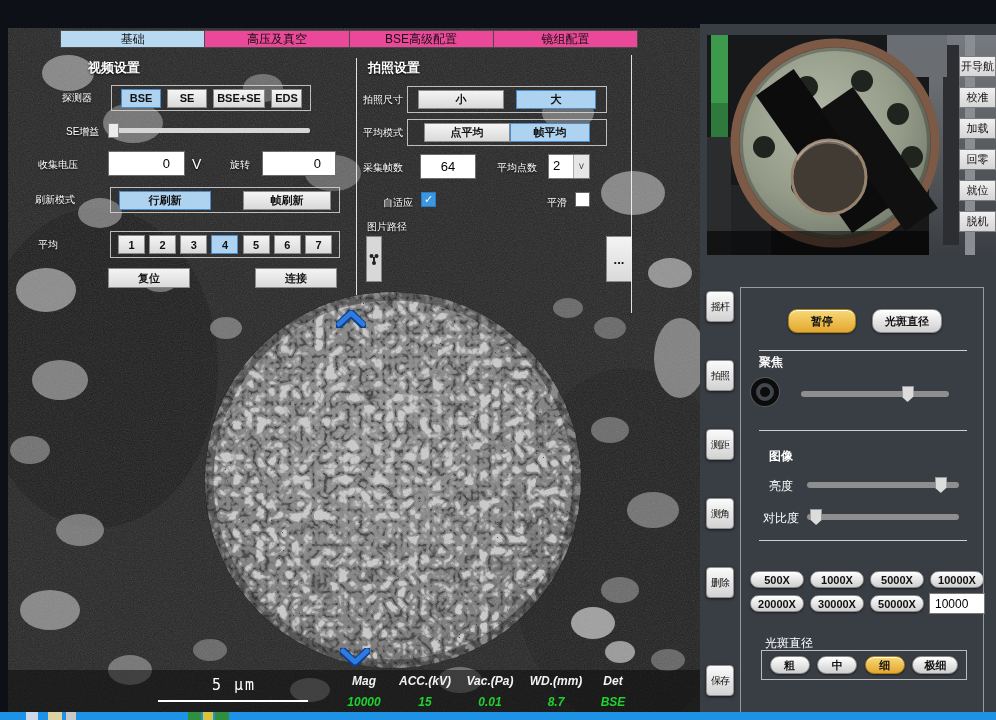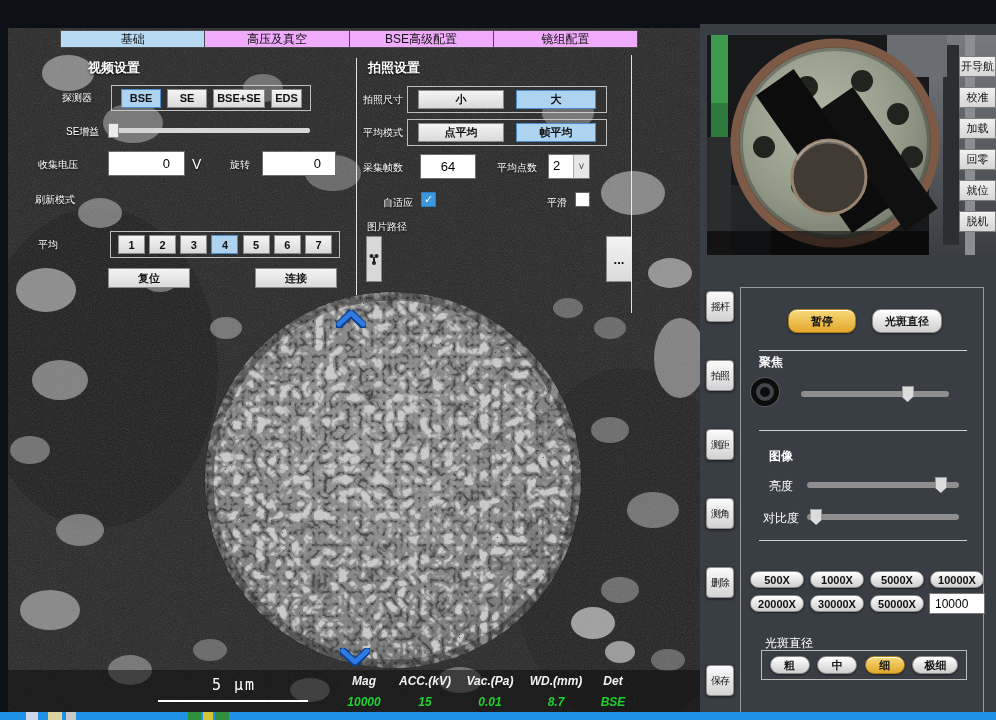--- a/index.html
+++ b/index.html
@@ -17,21 +17,21 @@
   .wctl { width:34px; height:24px; display:flex; align-items:center; justify-content:center;
     font-size:12px; color:#444; cursor:default; }
   #win-controls { margin-left:auto; display:flex; margin-right:4px; }
 
   
   #sem { left:8px; top:28px; width:692px; height:688px; background:#0c4a6e; overflow:hidden; }
 
   
   #tabs { left:60px; top:30px; width:578px; height:18px; display:flex; z-index:20; }
   .tab { flex:1; display:flex; align-items:center; justify-content:center; font-size:12px;
-    color:#111; background:#f0abfc; border:1px solid #4a4a4a; border-left:none; }
+    color:#111; background:#ec4899; border:1px solid #4a4a4a; border-left:none; }
   .tab:first-child { border-left:1px solid #4a4a4a; }
   .tab.active { background:#b8d9f2; }
 
   
   .lbl { position:absolute; color:#fff; font-size:10px; text-shadow:0 1px 2px rgba(0,0,0,.9);
     white-space:nowrap; z-index:21; }
   .lbl.title { font-weight:bold; font-size:13px; }
   .grp { position:absolute; border:1px solid rgba(225,225,225,.8); display:flex;
     align-items:center; z-index:21; background:rgba(40,40,40,.15); }
   .btn { display:flex; align-items:center; justify-content:center; font-size:11px;
@@ -327,20 +327,24 @@
     <div class="slider-thumb" style="left: calc(2% - 6px);"></div>
   </div>
 
   <span class="lbl" style="left:38px; top:158px">收集电压</span>
   <input class="inp" style="left: 108px; top: 151px; width: 77px; height: 25px; text-align: right; padding-right: 14px;" value="0">
   <span class="lbl" style="left:192px; top:156px; font-size:14px">V</span>
   <span class="lbl" style="left:230px; top:158px">旋转</span>
   <input class="inp" style="left: 262px; top: 151px; width: 74px; height: 25px; text-align: right; padding-right: 14px;" value="0">
 
   <span class="lbl" style="left:35px; top:193px">刷新模式</span>
+  <div class="grp" style="left:110px; top:187px; width:230px; height:26px; justify-content:space-between; padding:0 8px">
+    <div class="btn selblue" style="width:92px; height:19px">行刷新</div>
+    <div class="btn" style="width:88px; height:19px">帧刷新</div>
+  </div>
 
   <span class="lbl" style="left:38px; top:238px">平均</span>
   <div class="grp" style="left:110px; top:231px; width:230px; height:27px; justify-content:space-between; padding:0 7px">
     <div class="btn" style="width:27px; height:19px">1</div>
     <div class="btn" style="width:27px; height:19px">2</div>
     <div class="btn" style="width:27px; height:19px">3</div>
     <div class="btn selblue" style="width:27px; height:19px">4</div>
     <div class="btn" style="width:27px; height:19px">5</div>
     <div class="btn" style="width:27px; height:19px">6</div>
     <div class="btn" style="width:27px; height:19px">7</div>
@@ -354,21 +358,21 @@
 
   <span class="lbl title" style="left:368px; top:59px">拍照设置</span>
 
   <span class="lbl" style="left:363px; top:93px">拍照尺寸</span>
   <div class="grp" style="left:407px; top:86px; width:200px; height:27px; justify-content:space-between; padding:0 10px">
     <div class="btn" style="width:86px; height:19px">小</div>
     <div class="btn selblue" style="width:80px; height:19px">大</div>
   </div>
 
   <span class="lbl" style="left:363px; top:126px">平均模式</span>
-  <div class="grp" style="left:407px; top:119px; width:200px; height:27px; justify-content:space-between; padding:0 10px">
+  <div class="grp" style="left:407px; top:119px; width:200px; height:27px; justify-content:space-between; padding:0 16px">
     <div class="btn" style="width:86px; height:19px">点平均</div>
     <div class="btn selblue" style="width:80px; height:19px">帧平均</div>
   </div>
 
   <span class="lbl" style="left:363px; top:161px">采集帧数</span>
   <input class="inp" style="left: 420px; top: 154px; width: 56px; height: 25px; text-align: center;" value="64">
   <span class="lbl" style="left:497px; top:161px">平均点数</span>
   <div class="abs" style="left:548px; top:154px; width:42px; height:25px; background:#fff; border:1px solid #777; display:flex; z-index:21">
     <span style="flex:1; font-size:13px; color:#000; padding:3px 0 0 4px">2</span>
     <span style="width:16px; background:#e6e6e6; border-left:1px solid #aaa; display:flex; align-items:center; justify-content:center; font-size:10px; color:#444">˅</span>

